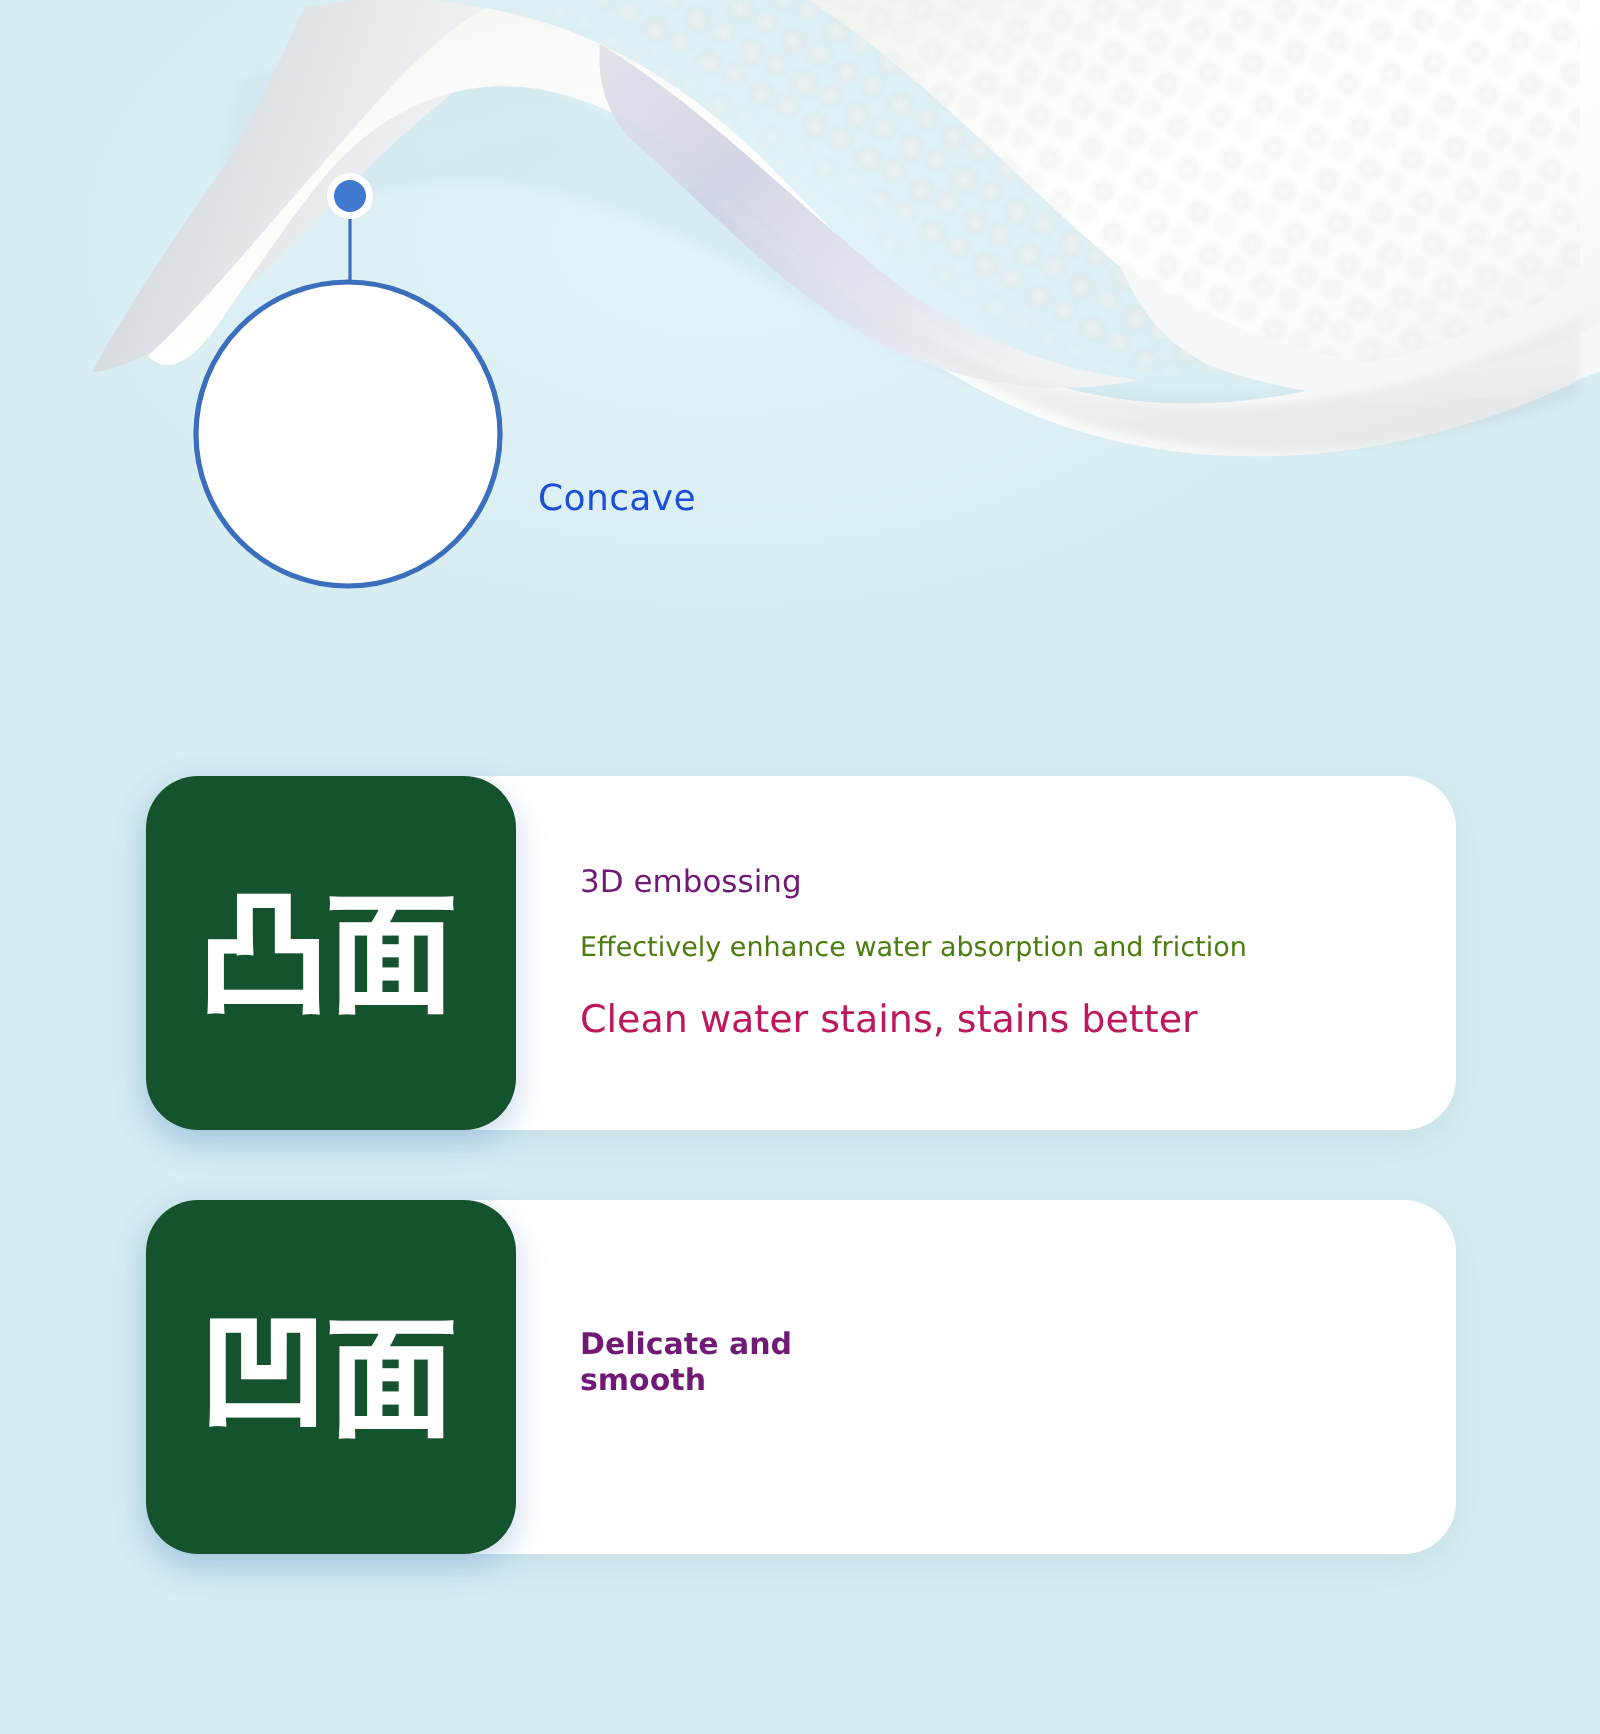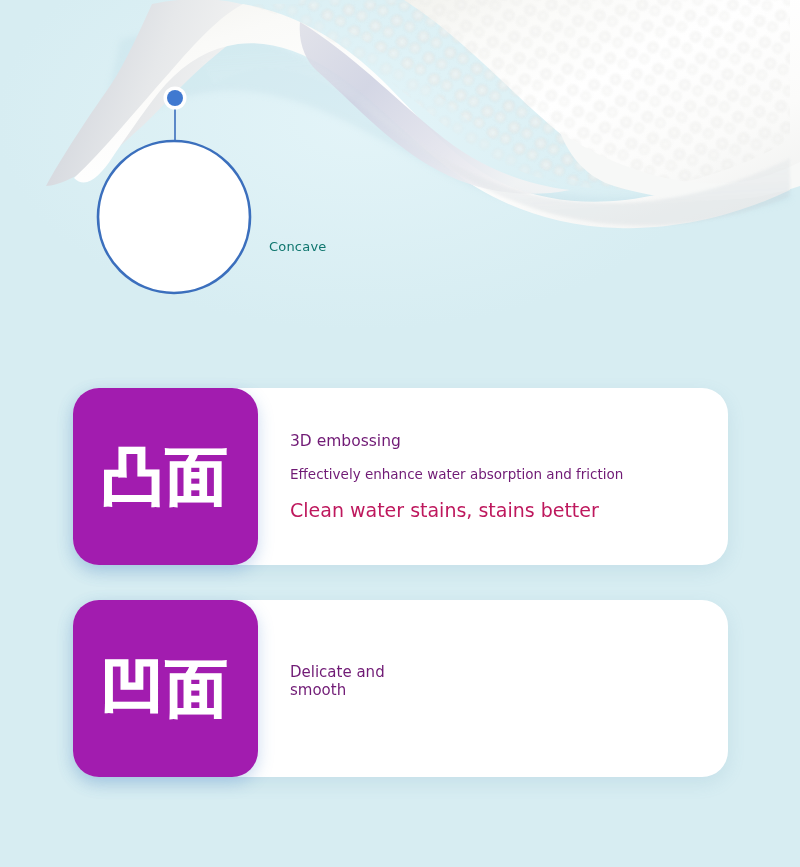--- a/index.html
+++ b/index.html
@@ -41,22 +41,22 @@
   .callout-svg {
     position: absolute;
     left: 0;
     top: 0;
     pointer-events: none;
   }
   .callout-label {
     position: absolute;
     left: 269px;
     top: 239px;
-    font-size: 13px;
-    color: #0f766e;
+    font-size: 18px;
+    color: #1d4ed8;
     letter-spacing: 0.2px;
     font-family: "DejaVu Sans", "Liberation Sans", sans-serif;
   }
 
   
   .cards {
     position: absolute;
     left: 0;
     top: 388px;
     width: 800px;
@@ -71,21 +71,21 @@
     box-shadow: 0 6px 18px rgba(90, 150, 175, 0.14);
     display: flex;
     align-items: stretch;
     overflow: visible;
   }
   .card-tile {
     position: relative;
     flex: 0 0 185px;
     width: 185px;
     height: 177px;
-    background: #a21caf;
+    background: #14532d;
     border-radius: 26px;
     display: flex;
     align-items: center;
     justify-content: center;
     box-shadow: 0 6px 16px rgba(70, 125, 200, 0.28);
     z-index: 2;
   }
   .card-tile-text {
     color: #ffffff;
     font-size: 62px;
@@ -111,24 +111,24 @@
   }
   .card-line-a {
     color: #3b3b3b;
     margin-bottom: 14px;
   }
   .card-line-b {
     color: #be185d;
   }
   
   .card--one .card-eyebrow { font-size: 15.5px; margin-bottom: 16px; }
-  .card--one .card-line-a { font-size: 13.5px; color: #701a75; margin-bottom: 17px; }
+  .card--one .card-line-a { font-size: 13.5px; color: #4d7c0f; margin-bottom: 17px; }
   .card--one .card-line-b { font-size: 19px; }
   
-  .card--two .card-eyebrow { font-size: 15px; margin-bottom: 15px; line-height: 1.22; }
+  .card--two .card-eyebrow { font-size: 15px; margin-bottom: 15px; line-height: 1.22; font-weight: bold; }
   .card--two .card-line-a { font-size: 19px; margin-bottom: 17px; }
   .card--two .card-line-b { font-size: 15.5px; color: #4a4a4a; }
 </style>
 </head>
 <body>
 
 <div class="hero">
   <div class="hero-bg"></div>
 
   <svg class="wipe-svg" width="800" height="360" viewBox="0 0 800 360">

